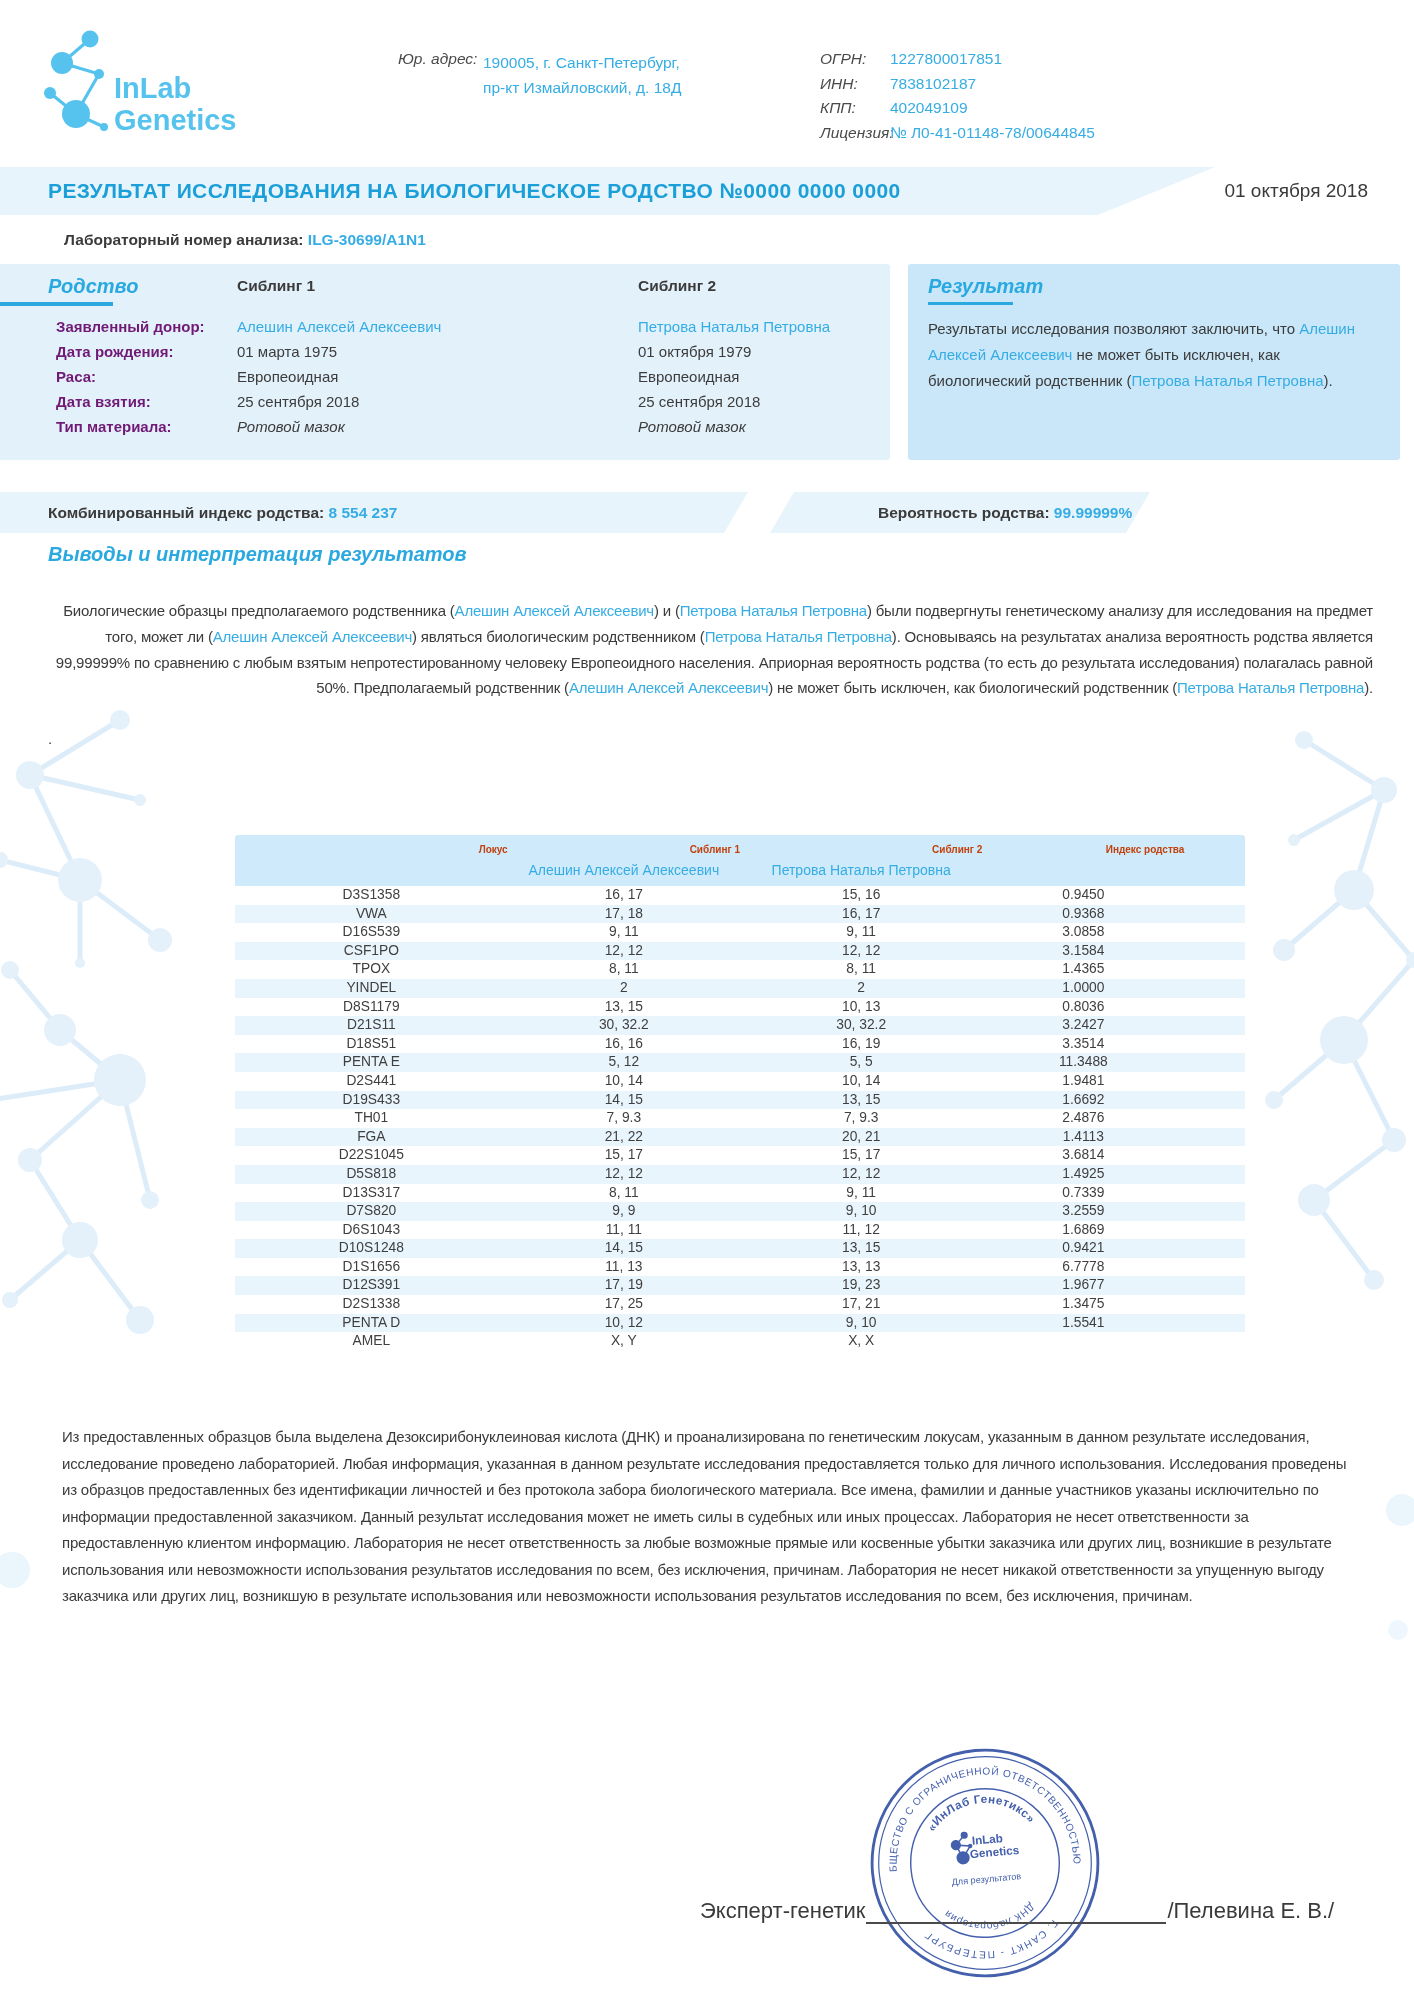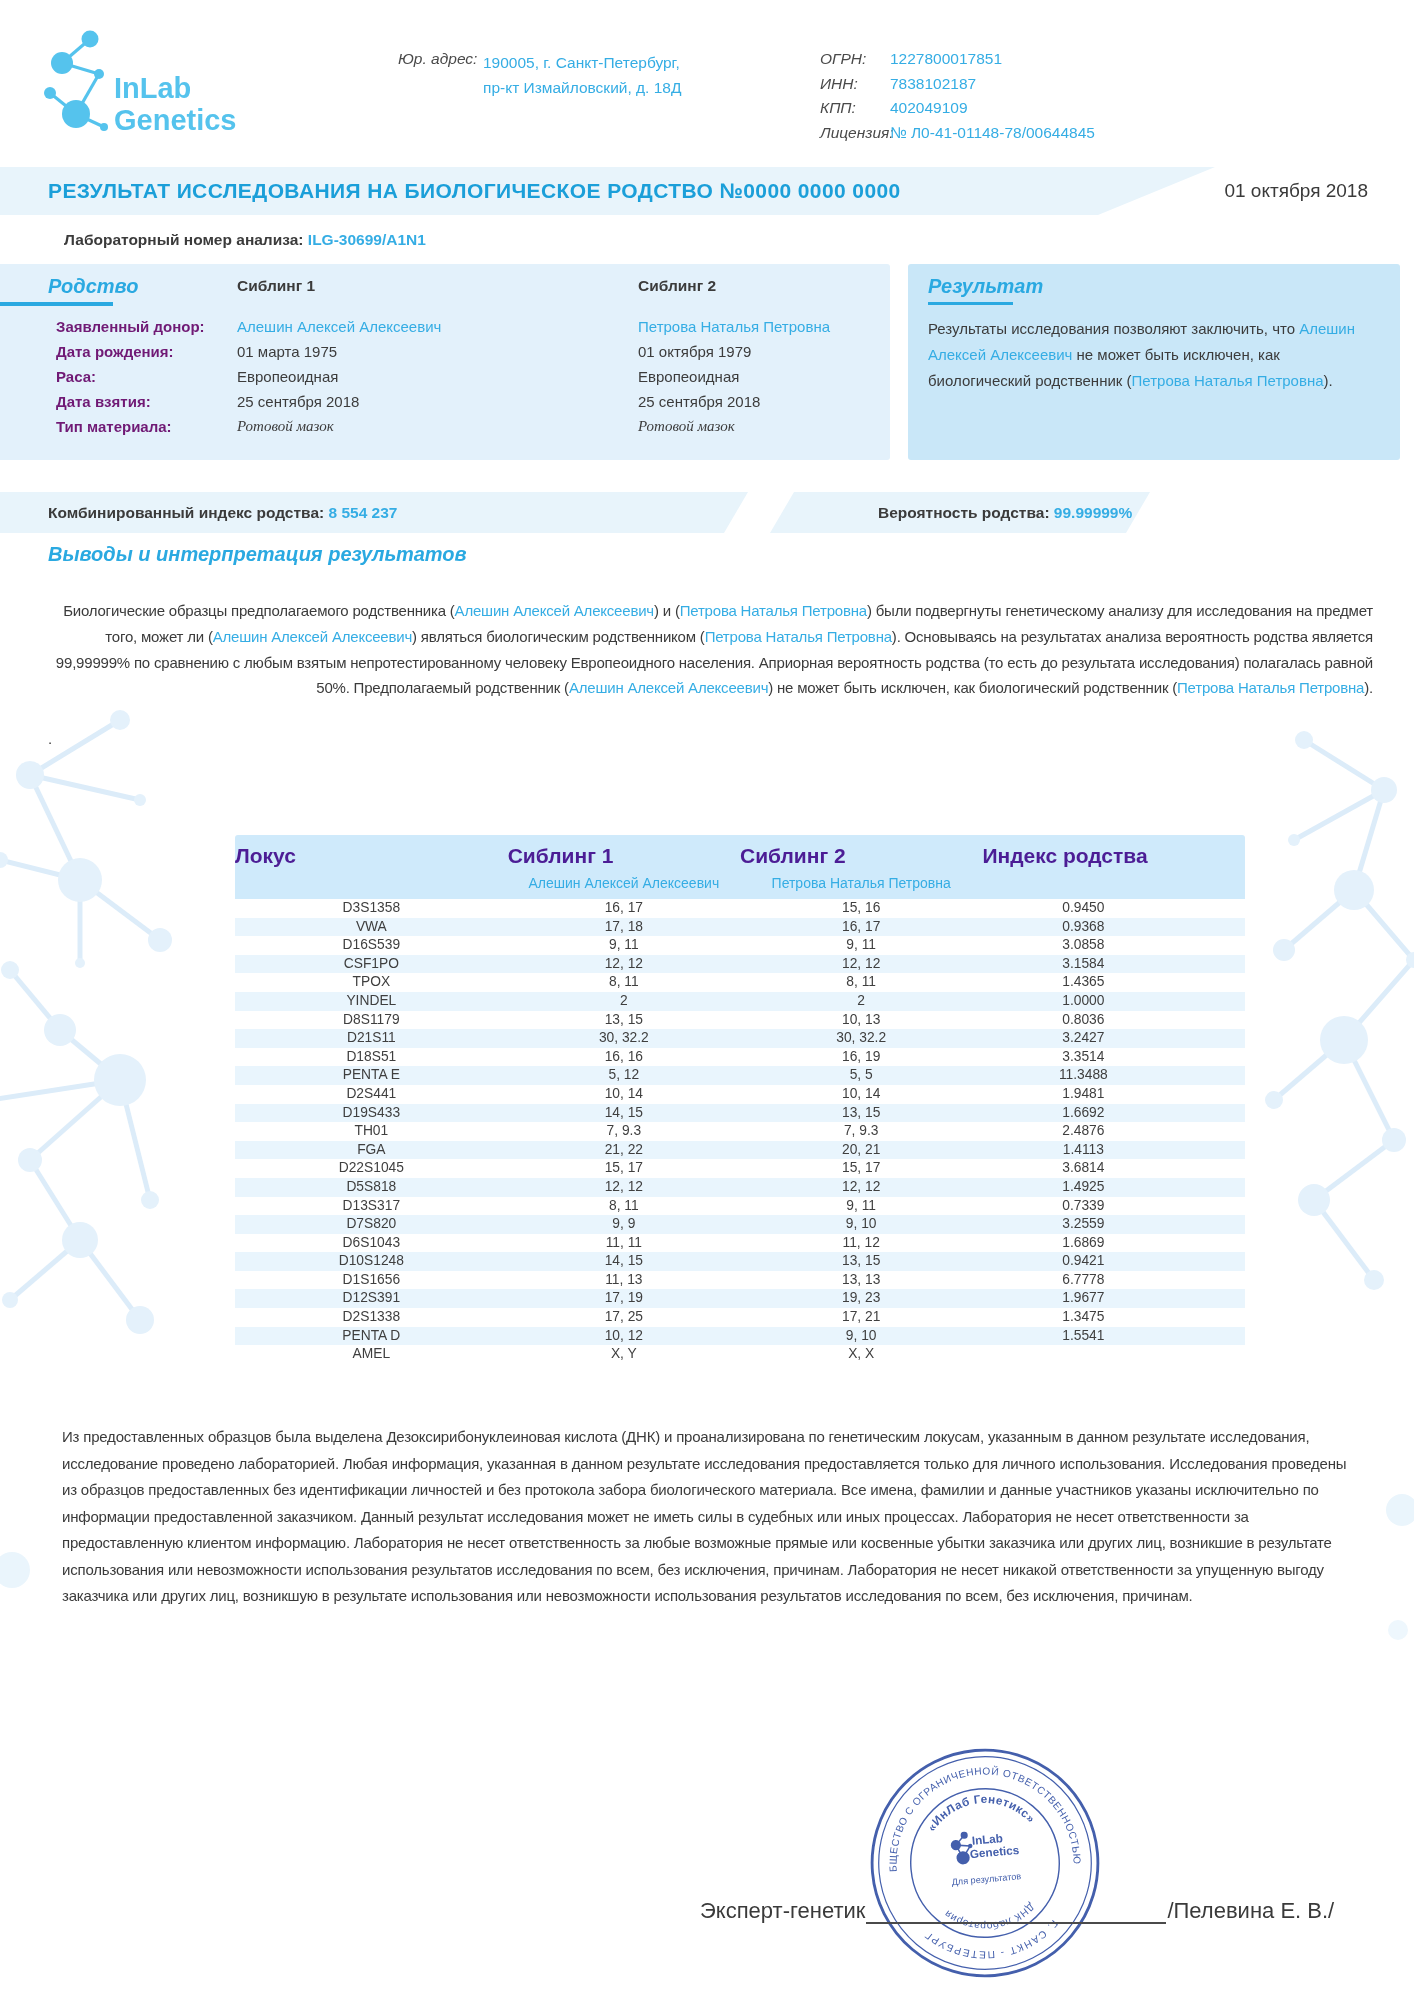--- a/index.html
+++ b/index.html
@@ -37,21 +37,21 @@
   .k-heading{position:absolute;left:48px;top:11px;}
   .k-underline{position:absolute;left:0;top:38px;width:113px;height:4px;background:var(--heading);}
   .k-col{position:absolute;top:13px;font-size:15.5px;font-weight:600;color:#3b3b3b;}
   .k-col1{left:237px;} .k-col2{left:638px;}
   .k-rows{position:absolute;left:0;top:54px;width:100%;}
   .k-row{position:relative;height:25px;font-size:15px;}
   .k-label{position:absolute;left:56px;font-weight:700;color:#701a75;white-space:nowrap;}
   .k-v1{position:absolute;left:237px;white-space:nowrap;}
   .k-v2{position:absolute;left:638px;white-space:nowrap;}
   .k-row.accent .k-v1,.k-row.accent .k-v2{color:var(--accent);}
-  .k-row.italic .k-v1,.k-row.italic .k-v2{font-style:italic;font-family:Liberation Serif, serif;}
+  .k-row.italic .k-v1,.k-row.italic .k-v2{font-style:italic;}
   .r-heading{position:absolute;left:20px;top:11px;}
   .r-underline{position:absolute;left:20px;top:38px;width:85px;height:3px;background:var(--heading);}
   .r-text{position:absolute;left:20px;top:52px;width:452px;font-size:15px;line-height:26px;color:#3b3b3b;}
 
   
   .metric-band{position:absolute;top:492px;height:41px;background:var(--band);z-index:1;}
   .band-index{left:0;width:748px;clip-path:polygon(0 0,748px 0,724px 100%,0 100%);}
   .band-prob{left:770px;width:380px;clip-path:polygon(24px 0,380px 0,356px 100%,0 100%);}
   .metric-text{position:absolute;top:0;line-height:41px;font-size:15.5px;font-weight:700;color:#3b3b3b;white-space:nowrap;}
   .band-index .metric-text{left:48px;} .band-prob .metric-text{left:108px;}
@@ -59,21 +59,21 @@
 
   .conclusions-heading{position:absolute;left:48px;top:543px;z-index:1;}
   .conclusions-text{position:absolute;left:48px;top:598px;width:1325px;font-size:15px;line-height:25.8px;
                     letter-spacing:-0.2px;color:#3b3b3b;z-index:1;text-align:right;}
   .trailing-dot{position:absolute;left:48px;top:730px;font-size:15px;color:#3b3b3b;z-index:1;}
 
   
   .loci-table{position:absolute;left:235px;top:835px;width:1010px;z-index:1;}
   .t-grid{display:grid;grid-template-columns:27% 23% 24% 20%;}
   .t-header{background:var(--table_header_bg);border-radius:3px 3px 0 0;padding:9px 0 8px 0;}
-  .t-head-cell{text-align:left;font-size:21px;font-weight:600;color:#4c1d95;}
+  .t-head-cell{text-align:right;font-size:10px;font-weight:600;color:#c2410c;}
   .t-subhead-cell{text-align:center;font-size:14px;color:var(--accent);padding-top:7px;}
   .t-row{height:18.6px;line-height:18.6px;}
   .t-row:nth-child(even){background:var(--row_alt);}
   .t-cell{text-align:center;font-size:13.8px;color:#3f3f3f;white-space:nowrap;}
 
   
   .disclaimer{position:absolute;left:62px;top:1424px;width:1300px;font-size:15px;line-height:26.5px;
               letter-spacing:-0.2px;color:#3b3b3b;z-index:1;}
 
   

